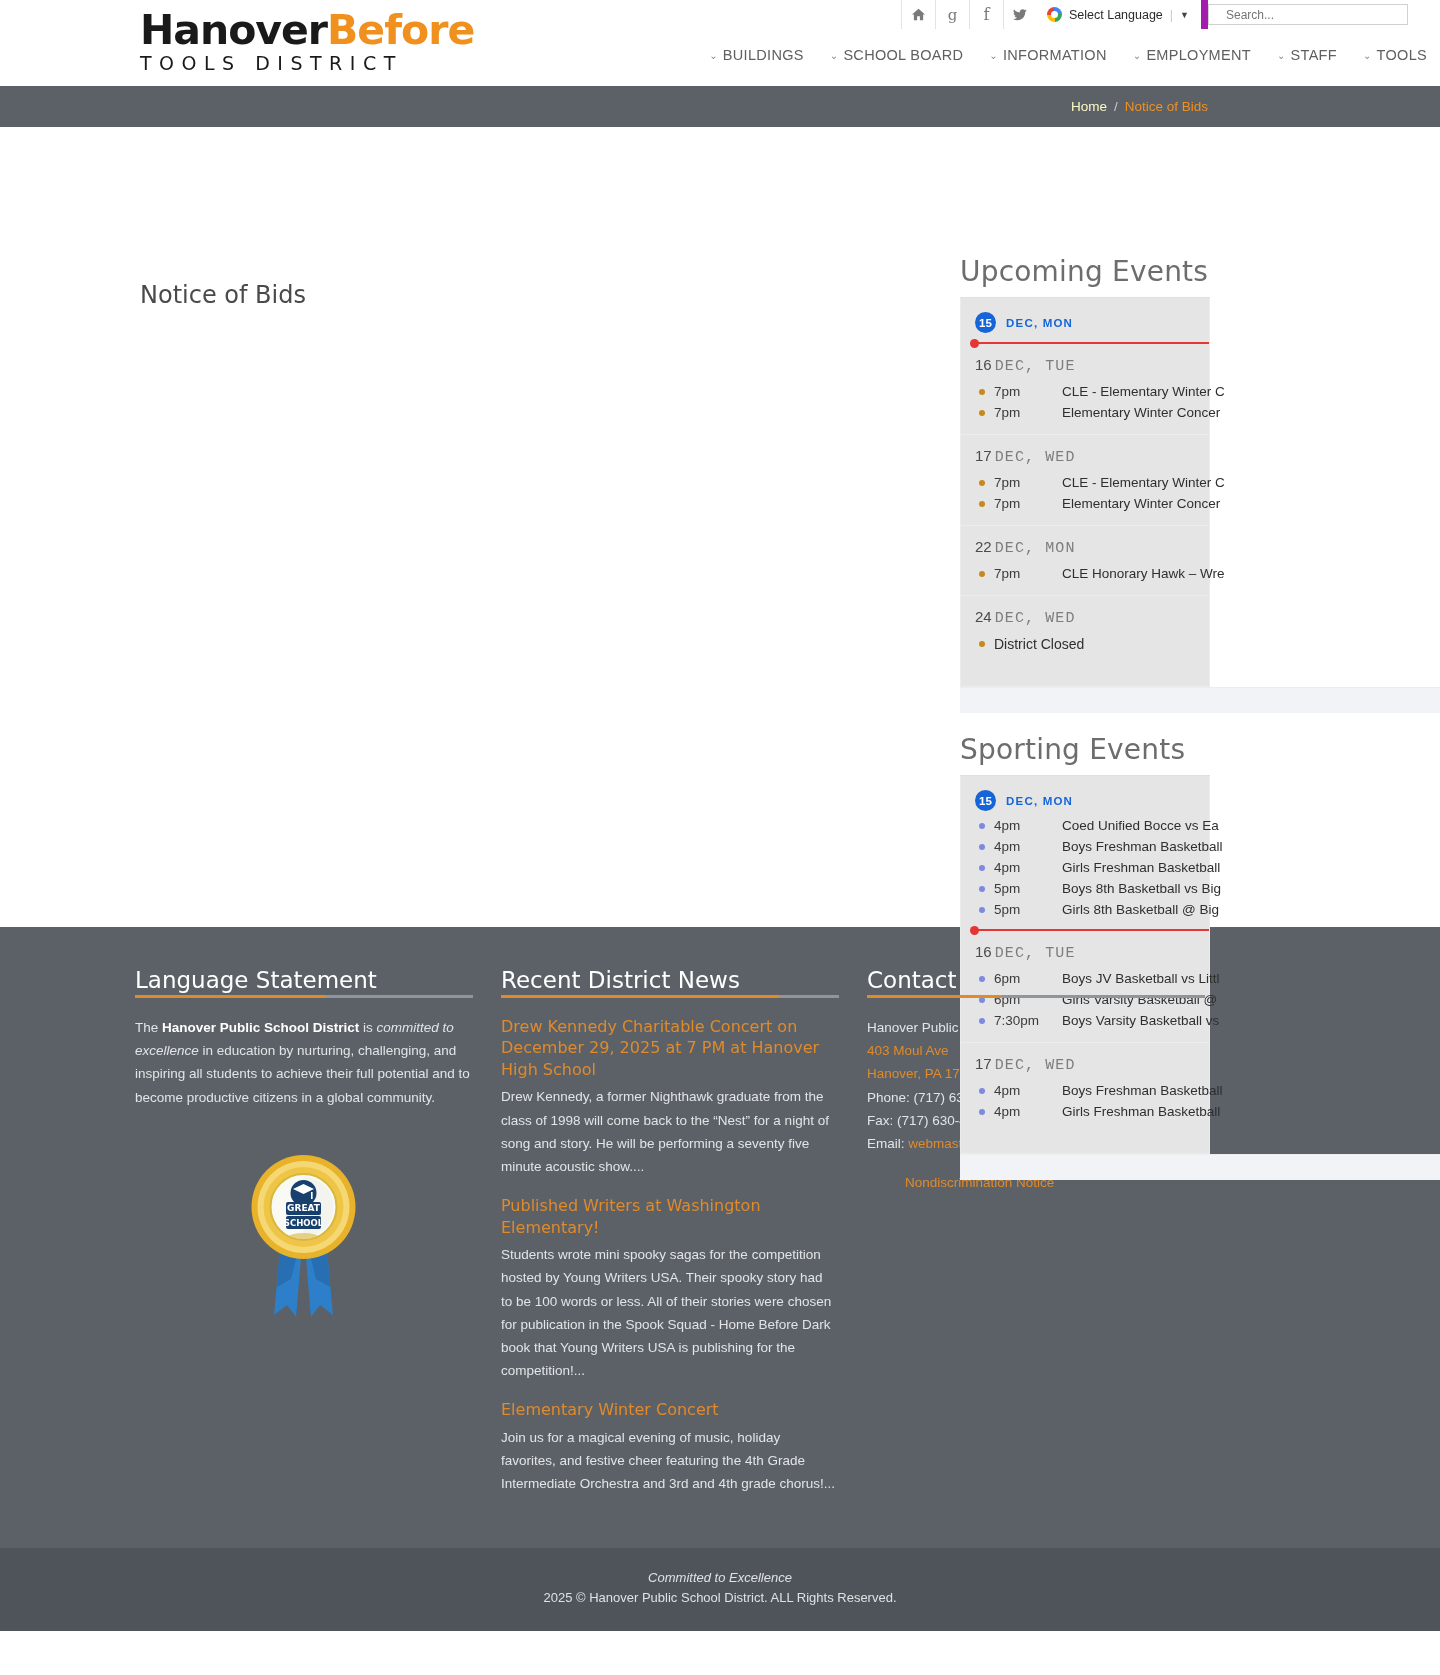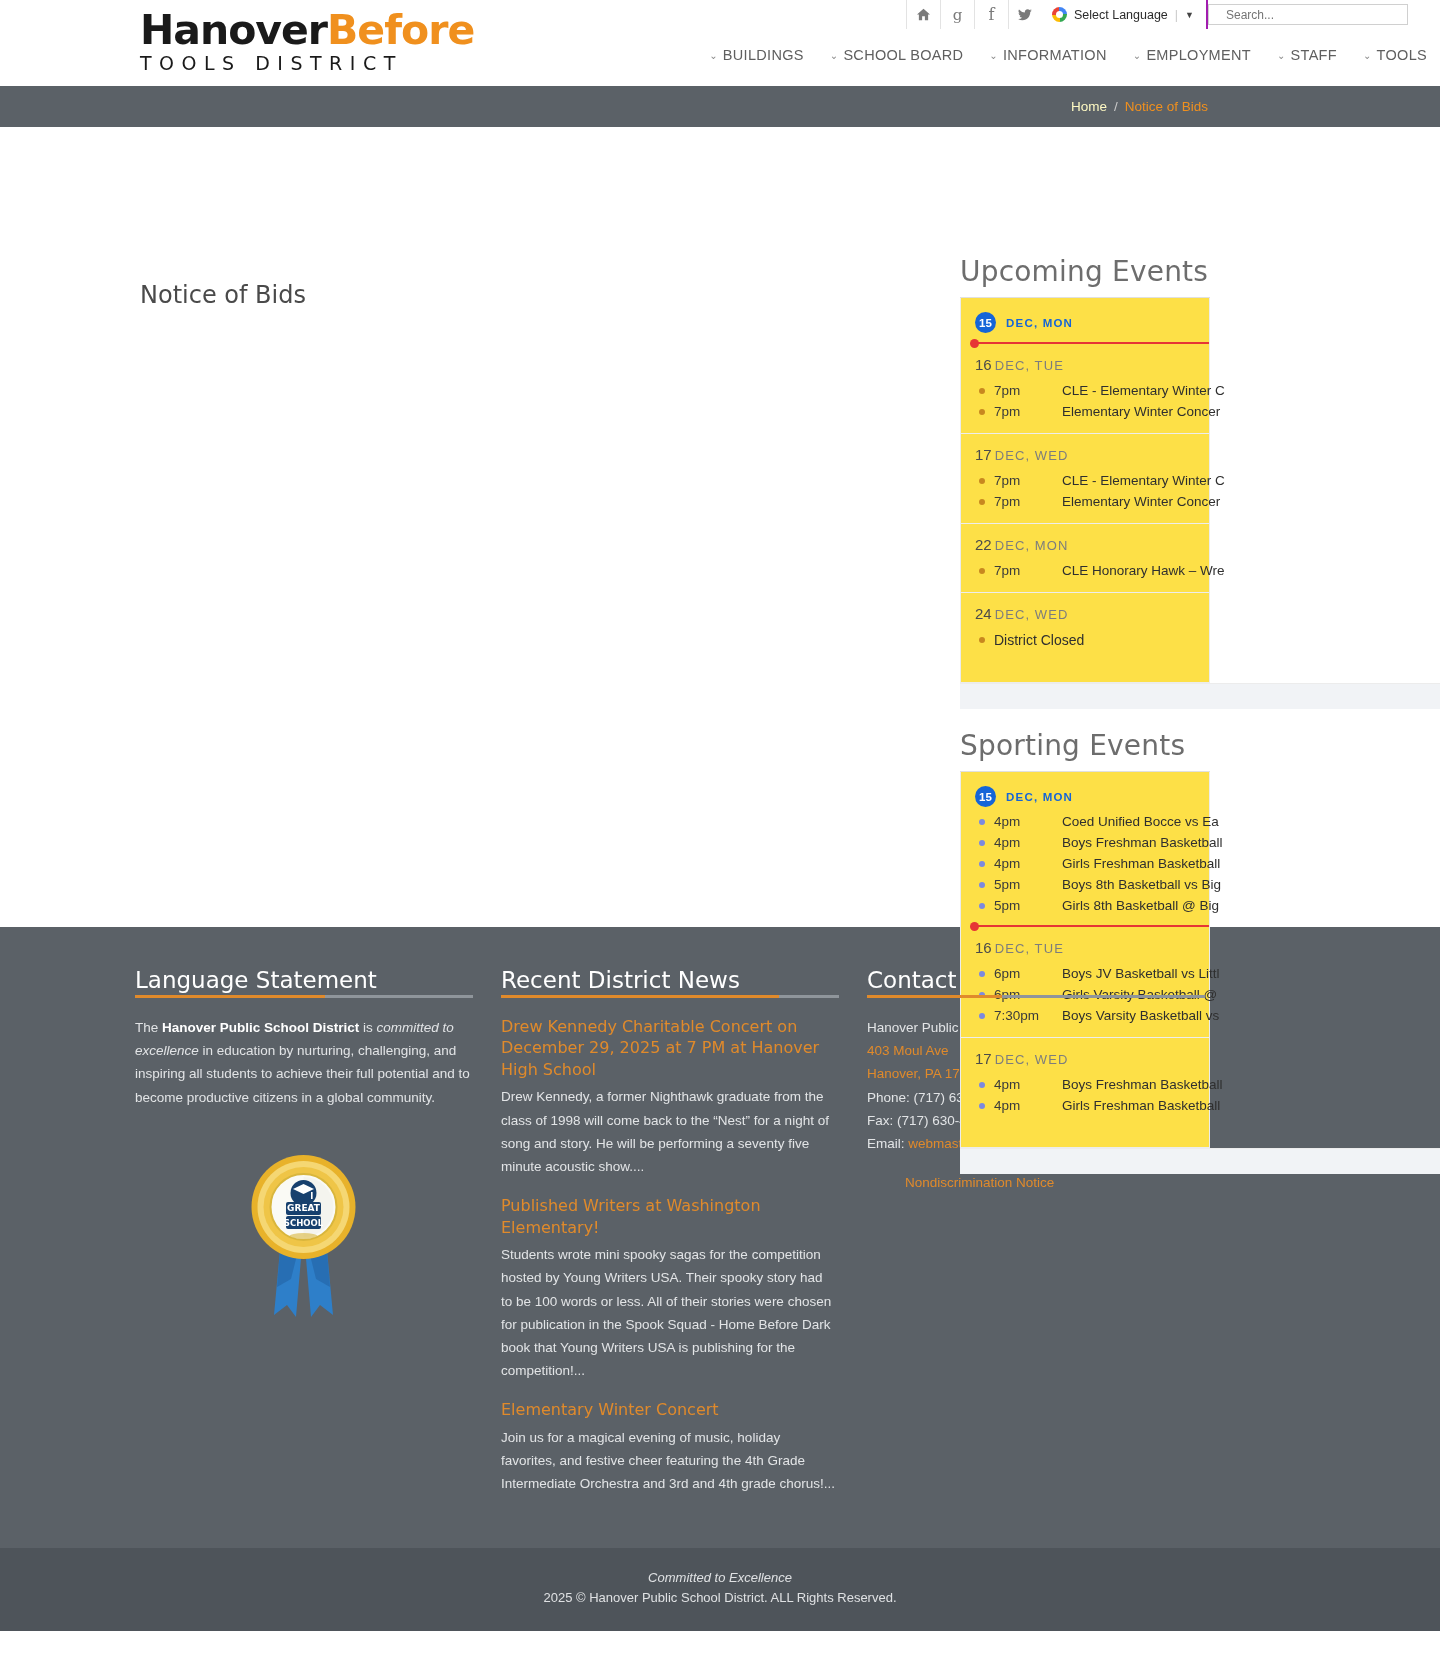--- a/index.html
+++ b/index.html
@@ -21,21 +21,21 @@
   .logo-hanover { color:#1a1a1a; }
   .logo-public { color:#F0901E; }
   .logo-l2 { font-size:19px; letter-spacing:7.5px; color:#1a1a1a; font-weight:500;
              font-family:"DejaVu Sans", sans-serif; margin-top:1px; }
 
   .toprow { position:absolute; right:232px; top:0px; display:flex; align-items:stretch; height:29px; }
   .ticon { width:34px; display:flex; align-items:center; justify-content:center;
            border-left:1px solid #e3e3e3; color:#7a7a7a; font-size:14px; cursor:pointer; }
   .ticon:last-of-type { border-right:1px solid #e3e3e3; }
   .lang { display:flex; align-items:center; gap:7px; padding:0 12px 0 10px;
-          border-right:2px solid #a21caf; font-size:12.5px; color:#2b2b2b; cursor:pointer; }
+          border-right:7px solid #a21caf; font-size:12.5px; color:#2b2b2b; cursor:pointer; }
   .gbadge { width:15px; height:15px; border-radius:50%;
             background:conic-gradient(#4285F4 0 25%, #34A853 0 50%, #FBBC05 0 75%, #EA4335 0 100%);
             position:relative; }
   .gbadge:after { content:""; position:absolute; inset:4px; background:#fff; border-radius:50%; }
   .lang-sep { color:#cbcbcb; }
   .caret-sm { font-size:9px; color:#444; }
   .searchbox { position:absolute; right:32px; top:4px; width:200px; height:21px;
                border:1px solid #d0d0d0; background:#fff; font-size:12px; color:#9a9a9a;
                padding:0 17px; font-family:"Liberation Sans", sans-serif; }
 
@@ -54,36 +54,36 @@
   
   .content { position:relative; min-height:800px; background:#fff; padding-bottom:10px; }
   .page-title { position:absolute; left:140px; top:138px; font-size:24px; color:#4a4a4a;
                 font-weight:400; font-family:"DejaVu Sans", sans-serif; }
 
   .rail { position:absolute; left:960px; top:128px; width:480px; }
   .rail-h { font-size:28px; color:#6d6d6d; font-weight:400; letter-spacing:.2px;
             font-family:"DejaVu Sans", sans-serif; padding-bottom:9px;
             border-bottom:1px solid #e0e0e0; width:250px; }
 
-  .evpanel { background:#fde047; border:1px solid #ececec; border-top:none;
+  .evpanel { background:#e5e5e5; border:1px solid #ececec; border-top:none;
              width:250px; margin-top:0px; padding-bottom:20px; }
   .ev-today { display:flex; align-items:center; gap:10px; padding:14px 0 4px 14px; position:relative; }
   .badge15 { width:21px; height:21px; border-radius:50%; background:#1565D8; color:#fff;
              font-size:11.5px; display:flex; align-items:center; justify-content:center;
              font-weight:600; flex:none; }
   .ev-today-lbl { font-size:11.5px; letter-spacing:1.2px; color:#1565D8; font-weight:600; }
   .redline { position:relative; height:2px; background:#E63535; margin:5px 0 0 14px; }
   .redline:before { content:""; position:absolute; left:-5px; top:-3.5px; width:9px; height:9px;
                     border-radius:50%; background:#E63535; }
 
   .daygrp { border-bottom:1px solid #ededed; padding:12px 0 11px 0; }
   .daygrp:last-child { border-bottom:none; }
   .dayhdr { padding-left:14px; margin-bottom:6px; }
   .dnum { font-size:15px; color:#4b4b4b; }
-  .dlbl { font-size:13px; letter-spacing:1.1px; color:#7d7d7d; margin-left:3px; }
+  .dlbl { font-size:15px; letter-spacing:1.1px; color:#7d7d7d; margin-left:3px;font-family:Liberation Mono, monospace; }
   .evrow { display:flex; align-items:center; padding:3px 0 3px 18px; white-space:nowrap; }
   .dot { width:6px; height:6px; border-radius:50%; flex:none; margin-right:9px; }
   .dot.ev { background:#C8881F; }
   .dot.sp { background:#7C8AE0; }
   .evtime { font-size:13.5px; color:#3b3b3b; width:68px; flex:none; }
   .evname { font-size:13.5px; color:#2f2f2f; }
   .evrow.noTime .evname { font-size:14px; }
   .panel-foot { height:26px; background:#f1f3f6; border-top:1px solid #ececec; }
 
   

